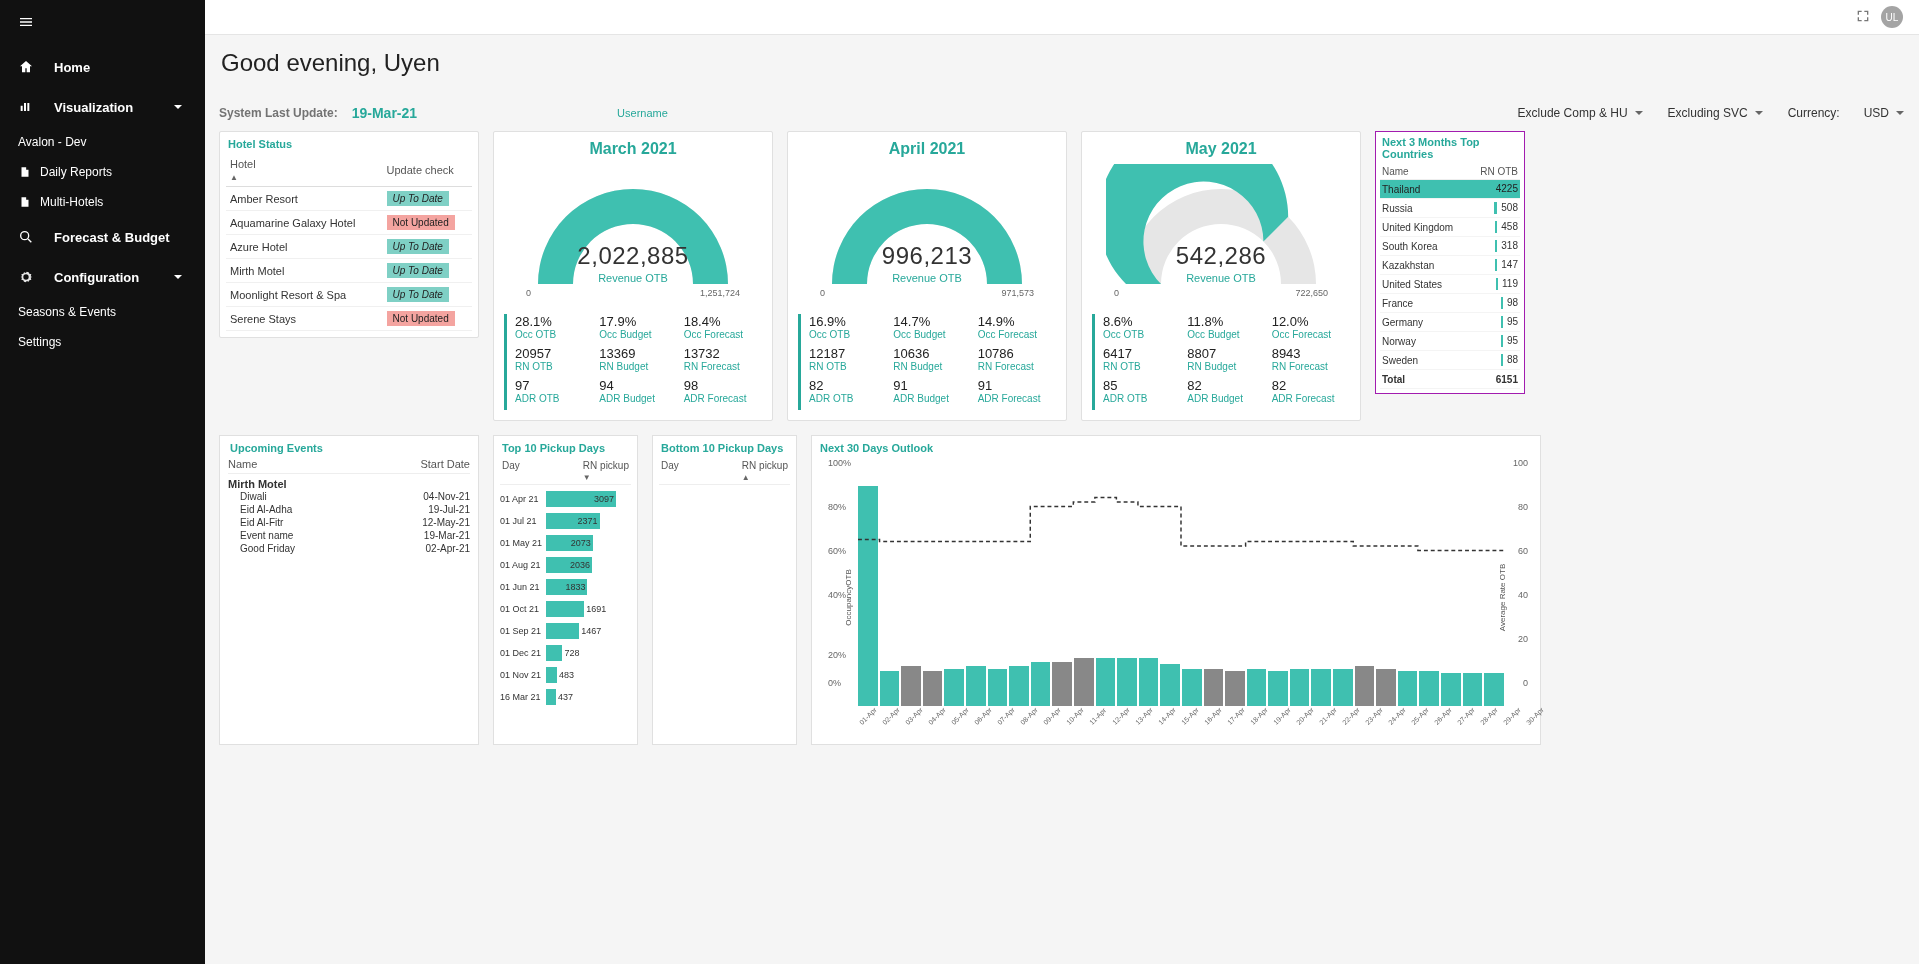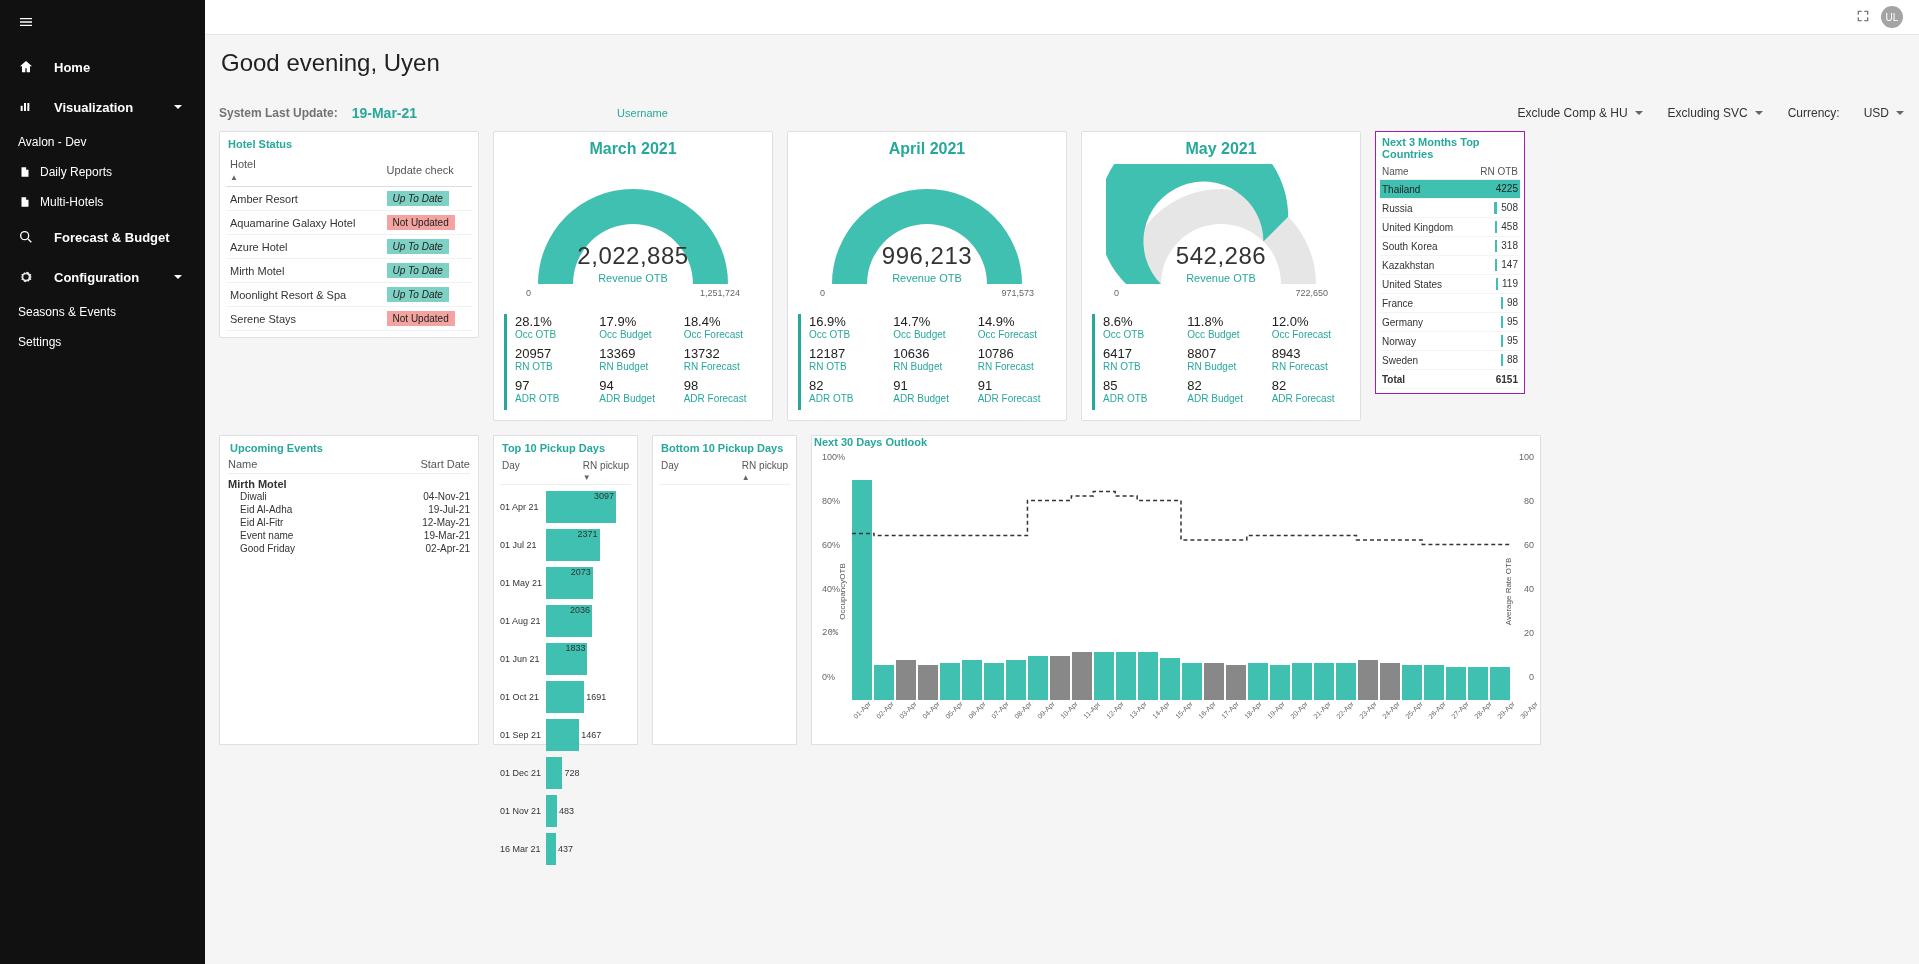--- a/index.html
+++ b/index.html
@@ -64,23 +64,23 @@
 .countries .row.hl { background: #3fc0b0; color: #222; }
 .row2 { display: grid; grid-template-columns: 260px 145px 145px 730px; gap: 14px; margin-top: 14px; align-items: start; }
 .events-card { background: #fff; border: 1px solid #e0e0e0; padding: 6px 8px; font-size: 11px; height: 310px; }
 .events-card .hdr { display: flex; justify-content: space-between; color: #555; border-bottom: 1px solid #eee; padding-bottom: 3px; }
 .events-card .group { font-weight: 600; font-size: 11px; margin-top: 4px; }
 .events-card .erow { display: flex; justify-content: space-between; font-size: 10px; padding: 1px 0 1px 12px; }
 .pickup-card { background: #fff; border: 1px solid #e0e0e0; padding: 6px 6px; font-size: 10px; height: 310px; }
 .pickup-card .hdr { display: flex; justify-content: space-between; color: #555; border-bottom: 1px solid #eee; padding: 2px; font-size: 10px; }
 .pickup-card .prow { display: flex; align-items: center; margin: 6px 0; }
 .pickup-card .plabel { width: 46px; font-size: 9px; color: #333; }
-.pickup-card .pbar { height: 32px; background: #3fc0b0; position: relative; display: flex; }
+.pickup-card .pbar { height: 16px; background: #3fc0b0; position: relative; display: flex; align-items: center; }
 .pickup-card .pn { font-size: 9px; color: #333; padding: 0 2px; }
-.outlook-card { background: #fff; border: 1px solid #e0e0e0; height: 310px; position: relative; }
+.outlook-card { background: #fff; border: 1px solid #e0e0e0; padding: 6px; height: 310px; position: relative; }
 .outlook-chart { position: relative; height: 270px; margin: 4px 30px 0 40px; }
 .outlook-chart .ylabel { position: absolute; left: -30px; font-size: 9px; color: #666; }
 .outlook-chart .ylabel-r { position: absolute; right: -24px; font-size: 9px; color: #666; }
 .outlook-chart .yax { position: absolute; left: -38px; top: 50%; transform: rotate(-90deg); font-size: 8px; color: #555; }
 .outlook-chart .yax-r { position: absolute; right: -32px; top: 50%; transform: rotate(-90deg); font-size: 8px; color: #555; }
 .outlook-chart .bars { position: absolute; bottom: 22px; left: 0; right: 0; height: 220px; display: flex; align-items: flex-end; gap: 2px; }
 .outlook-chart .bar2 { flex: 1; background: #3fc0b0; }
 .outlook-chart .bar2.gray { background: #888; }
 .outlook-chart .xlabels { position: absolute; bottom: 0; left: 0; right: 0; display: flex; gap: 2px; }
 .outlook-chart .xl { flex: 1; font-size: 7px; color: #666; transform: rotate(-45deg); transform-origin: left top; white-space: nowrap; }
@@ -532,21 +532,21 @@
         </div>
 
         <div class="outlook-card">
           <div class="card-title">Next 30 Days Outlook</div>
           <div class="outlook-chart">
             <div id="yl-ticks">
                 <div class="ylabel" style="top: 0px;">100%</div>
                 <div class="ylabel" style="top: 44px;">80%</div>
                 <div class="ylabel" style="top: 88px;">60%</div>
                 <div class="ylabel" style="top: 132px;">40%</div>
-                <div class="ylabel" style="top: 176px; font-family: Liberation Mono, monospace;">20%</div>
+                <div class="ylabel" style="top: 192px;">20%</div>
                 <div class="ylabel" style="top: 220px;">0%</div>
               </div>
             <div id="yr-ticks">
                 <div class="ylabel-r" style="top: 0px;">100</div>
                 <div class="ylabel-r" style="top: 44px;">80</div>
                 <div class="ylabel-r" style="top: 88px;">60</div>
                 <div class="ylabel-r" style="top: 132px;">40</div>
                 <div class="ylabel-r" style="top: 176px;">20</div>
                 <div class="ylabel-r" style="top: 220px;">0</div>
               </div>

